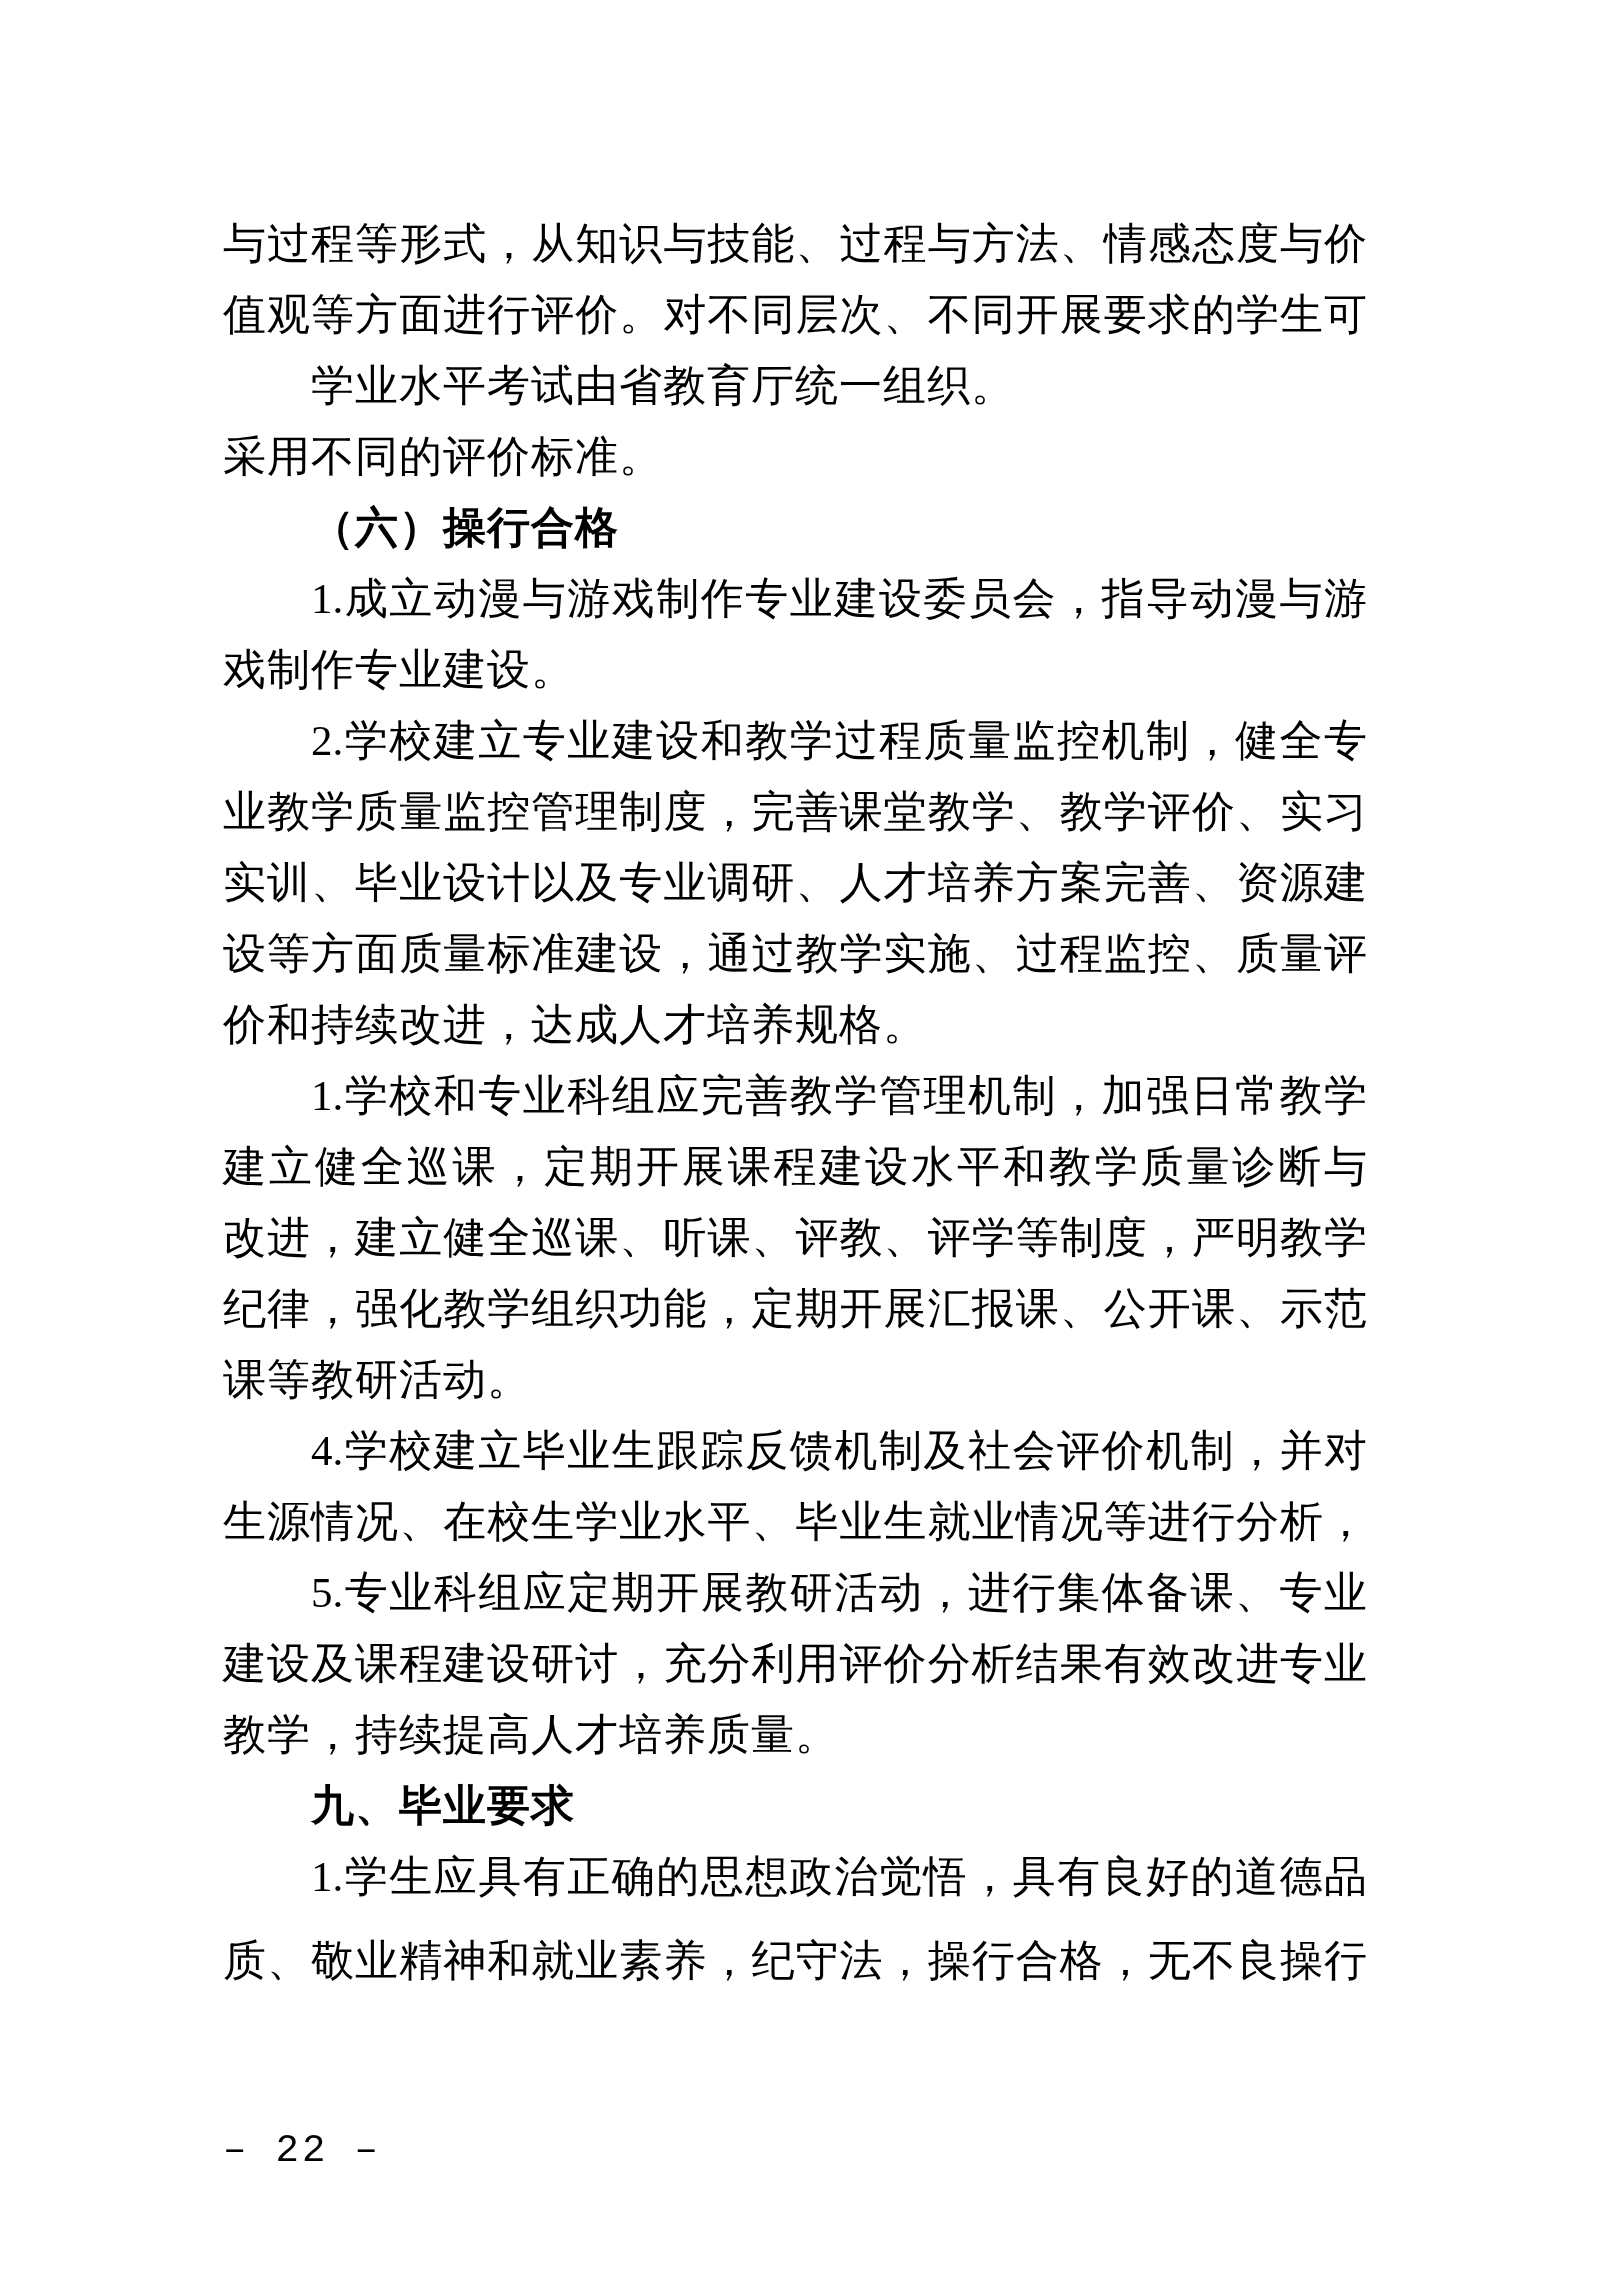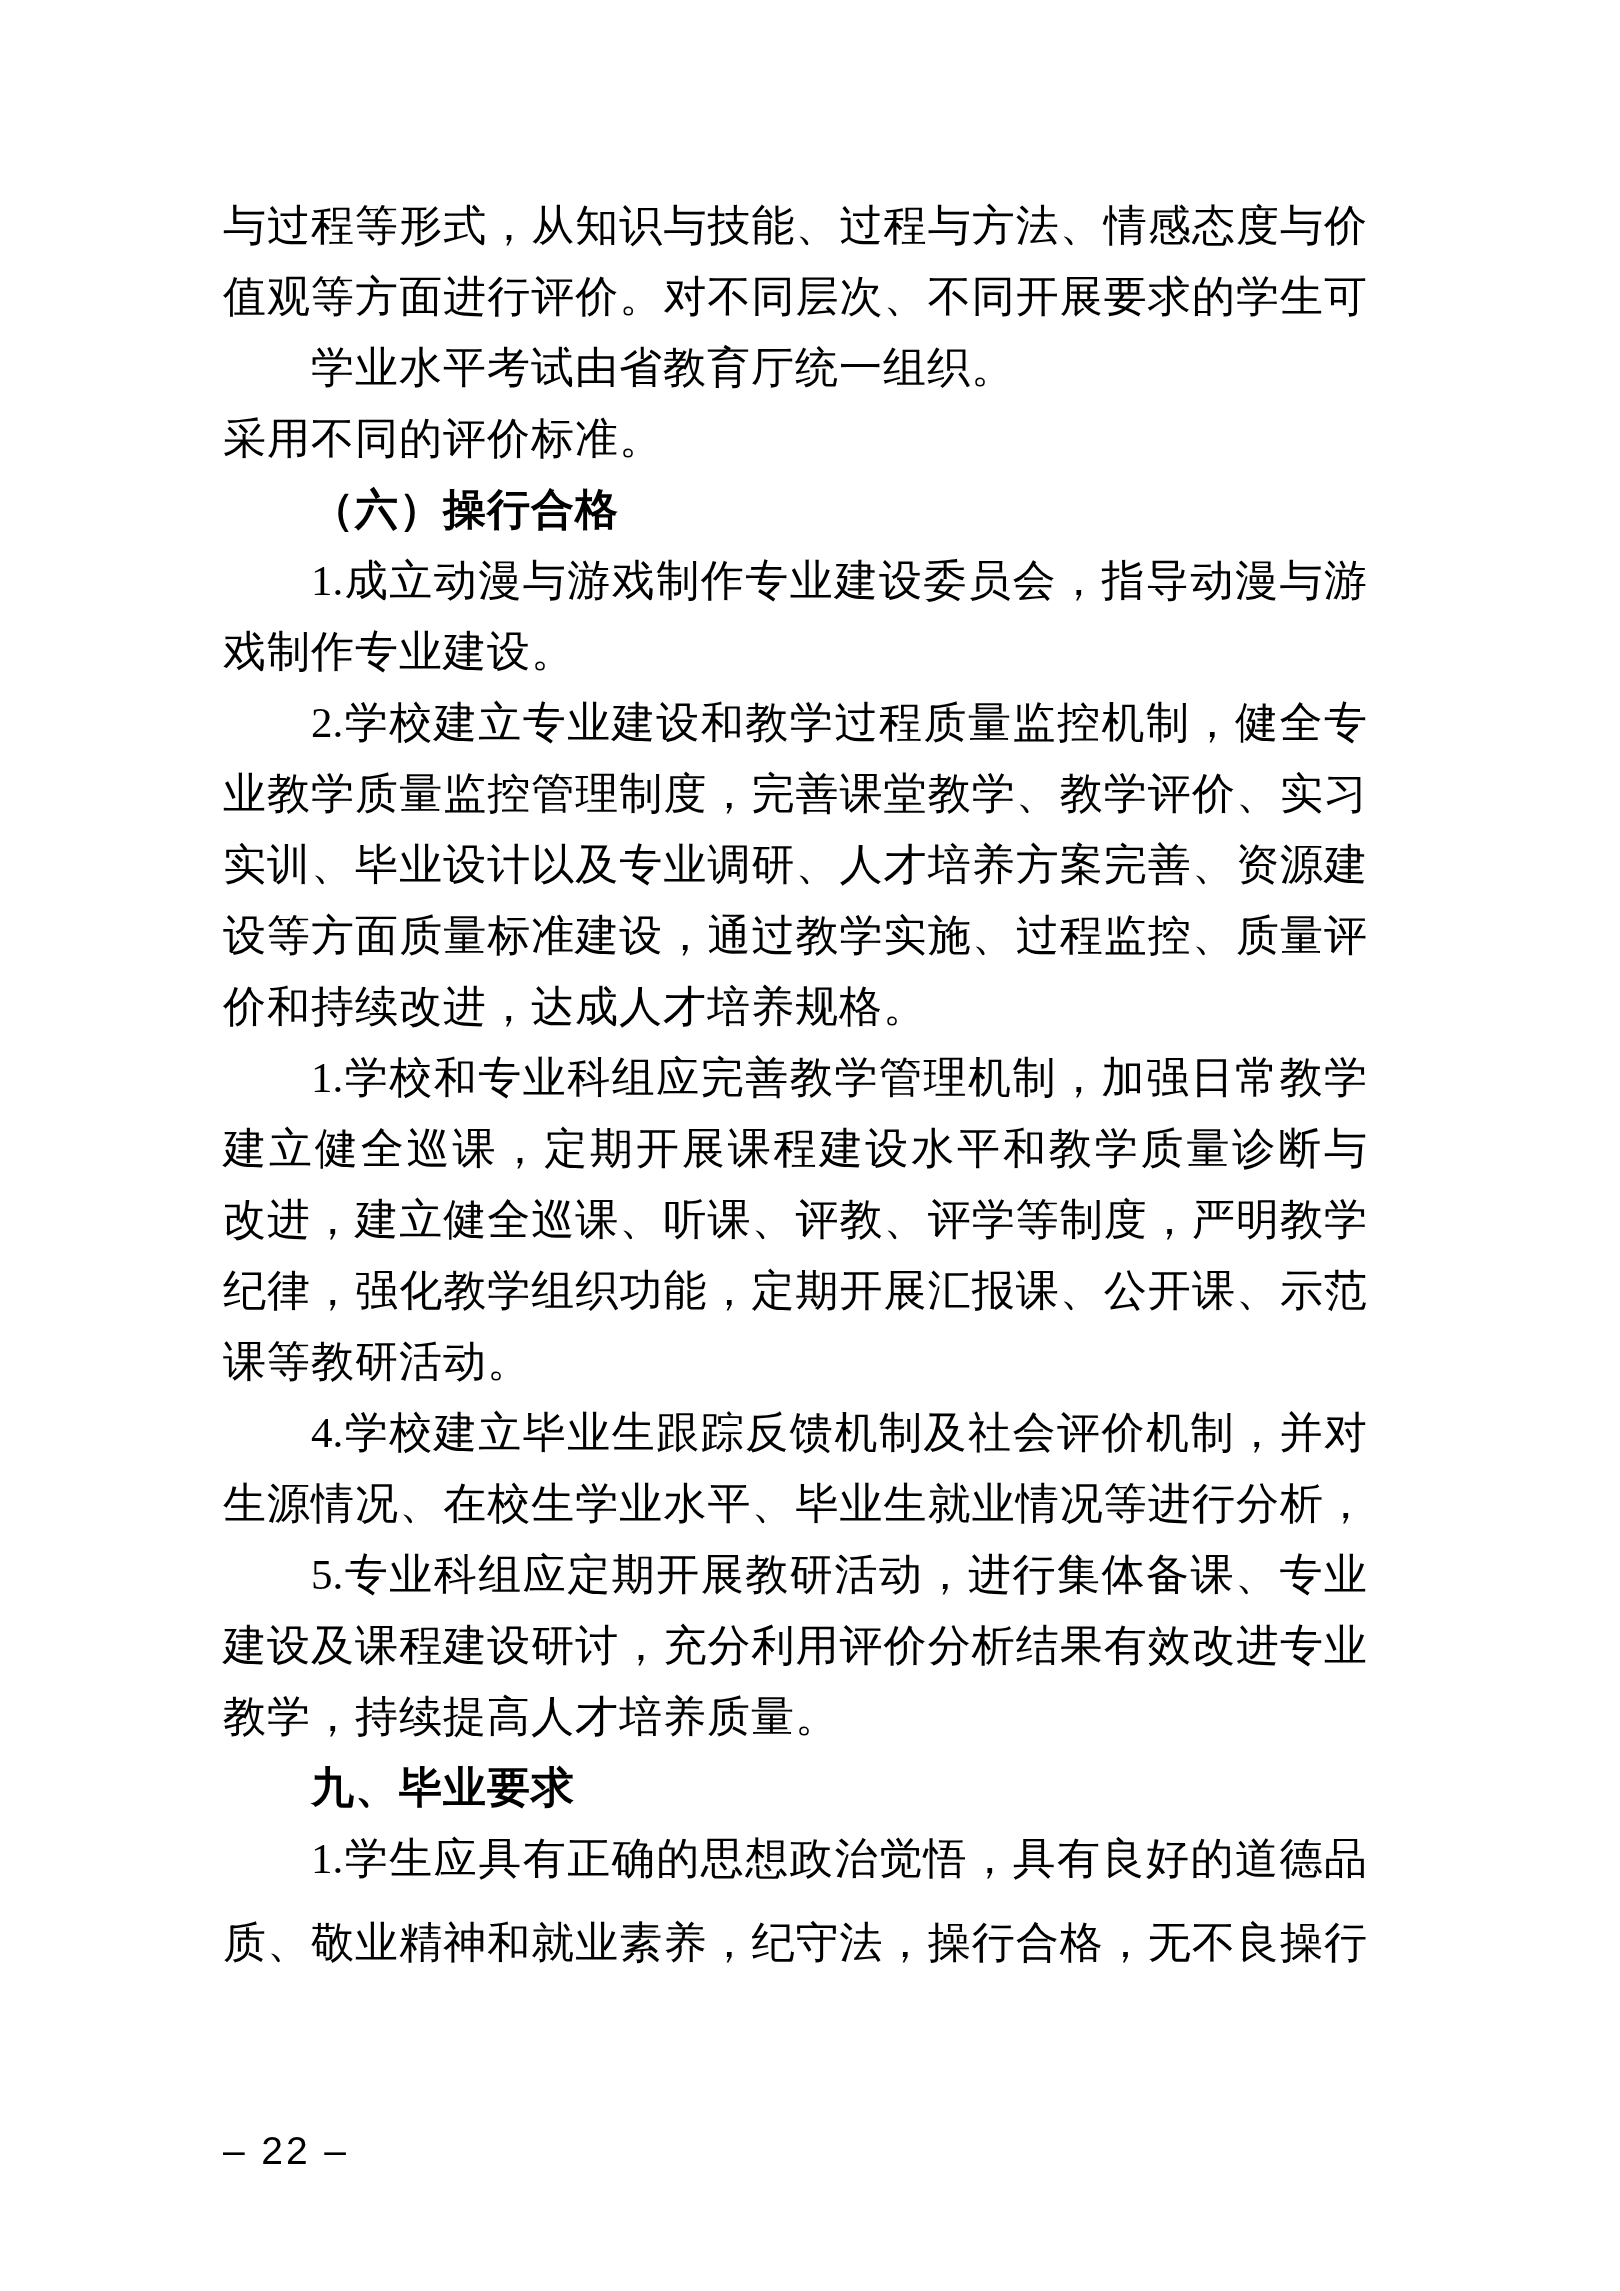--- a/index.html
+++ b/index.html
@@ -11,21 +11,21 @@
   }
   .page {
     position: relative;
     width: 1620px; height: 2292px;
     background: #ffffff;
     color: #000000;
   }
   .text-block {
     position: absolute;
     left: 223px;
-    top: 190px;
+    top: 208px;
     width: 1144px;
   }
   .line {
     height: 71px;
     line-height: 71px;
     font-size: 43px;
     color: #000000;
     white-space: nowrap;
     letter-spacing: 1px;
   }
@@ -38,21 +38,21 @@
   .line.indent { padding-left: 88px; }
   .line.bold { font-weight: 700; }
   .line.gap { margin-top: 12.7px; }
   .page-number {
     position: absolute;
     left: 223px;
     top: 2129px;
     font-size: 39px;
     letter-spacing: 2.9px;
     color: #000000;
-    font-family: Liberation Sans, sans-serif;
+    font-family: Liberation Mono, monospace;
   }
 </style>
 </head>
 <body>
 
 <div class="page">
   <main class="text-block" id="lines-container">
       <div class="line just">与过程等形式，从知识与技能、过程与方法、情感态度与价</div>
       <div class="line just">值观等方面进行评价。对不同层次、不同开展要求的学生可</div>
       <div class="line indent">学业水平考试由省教育厅统一组织。</div>

